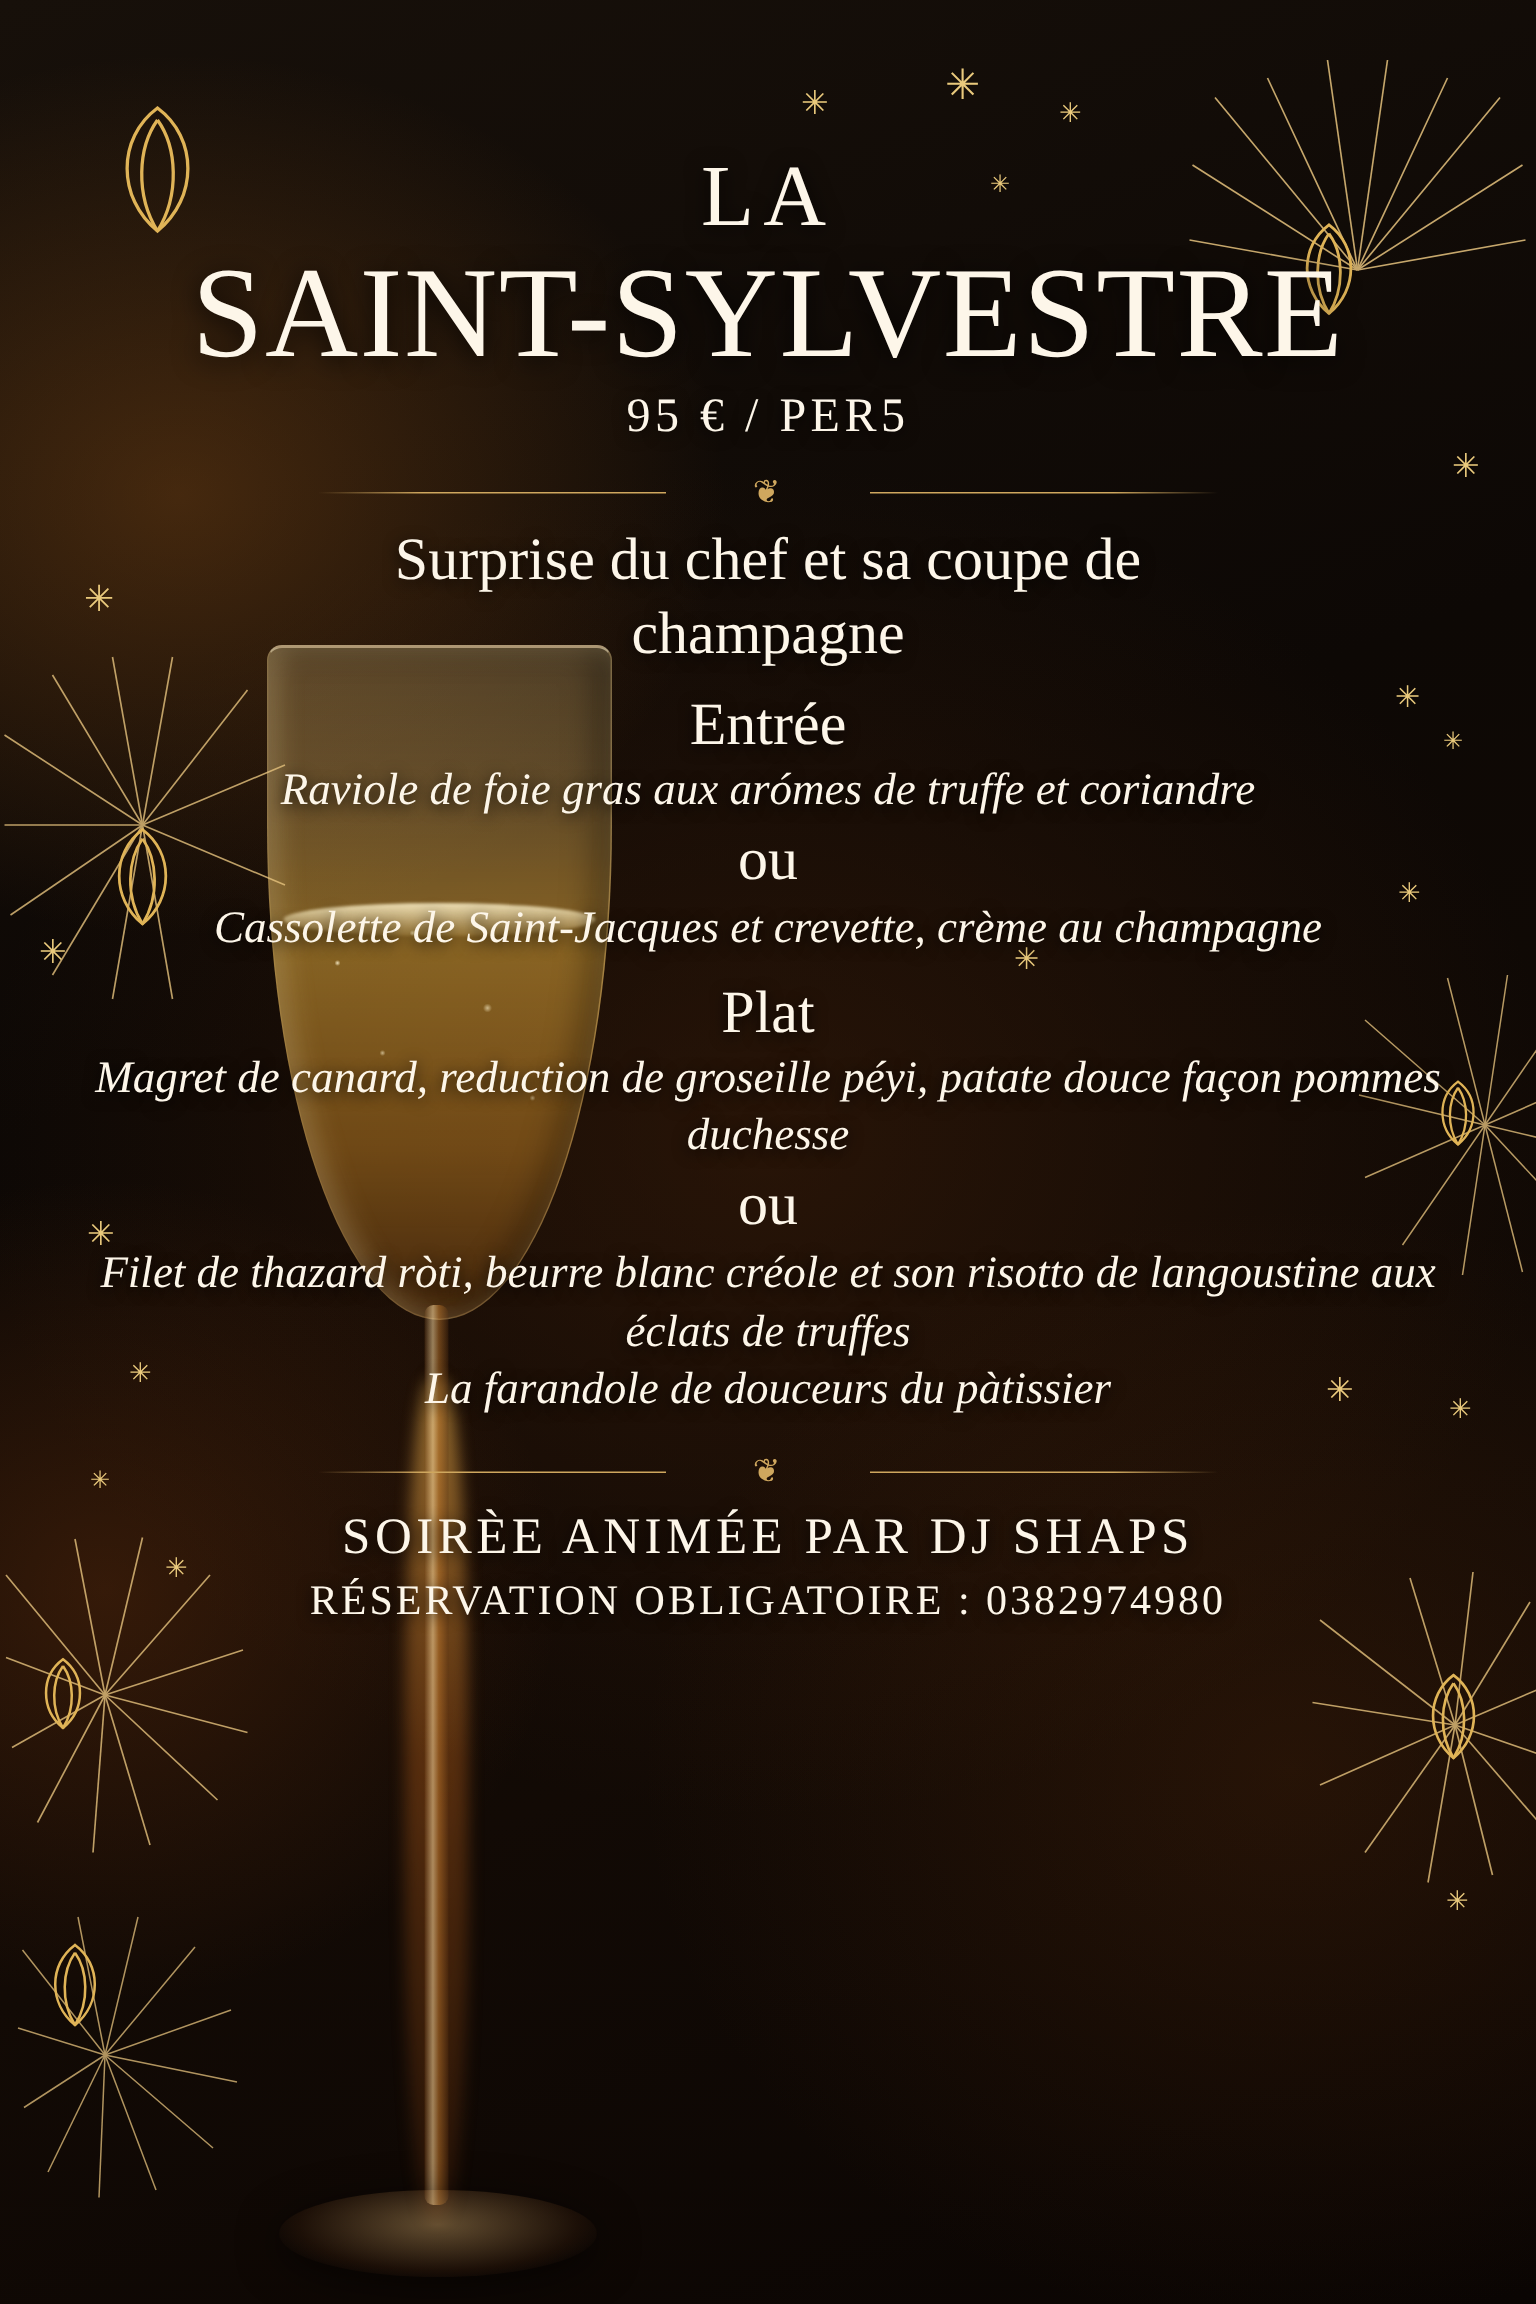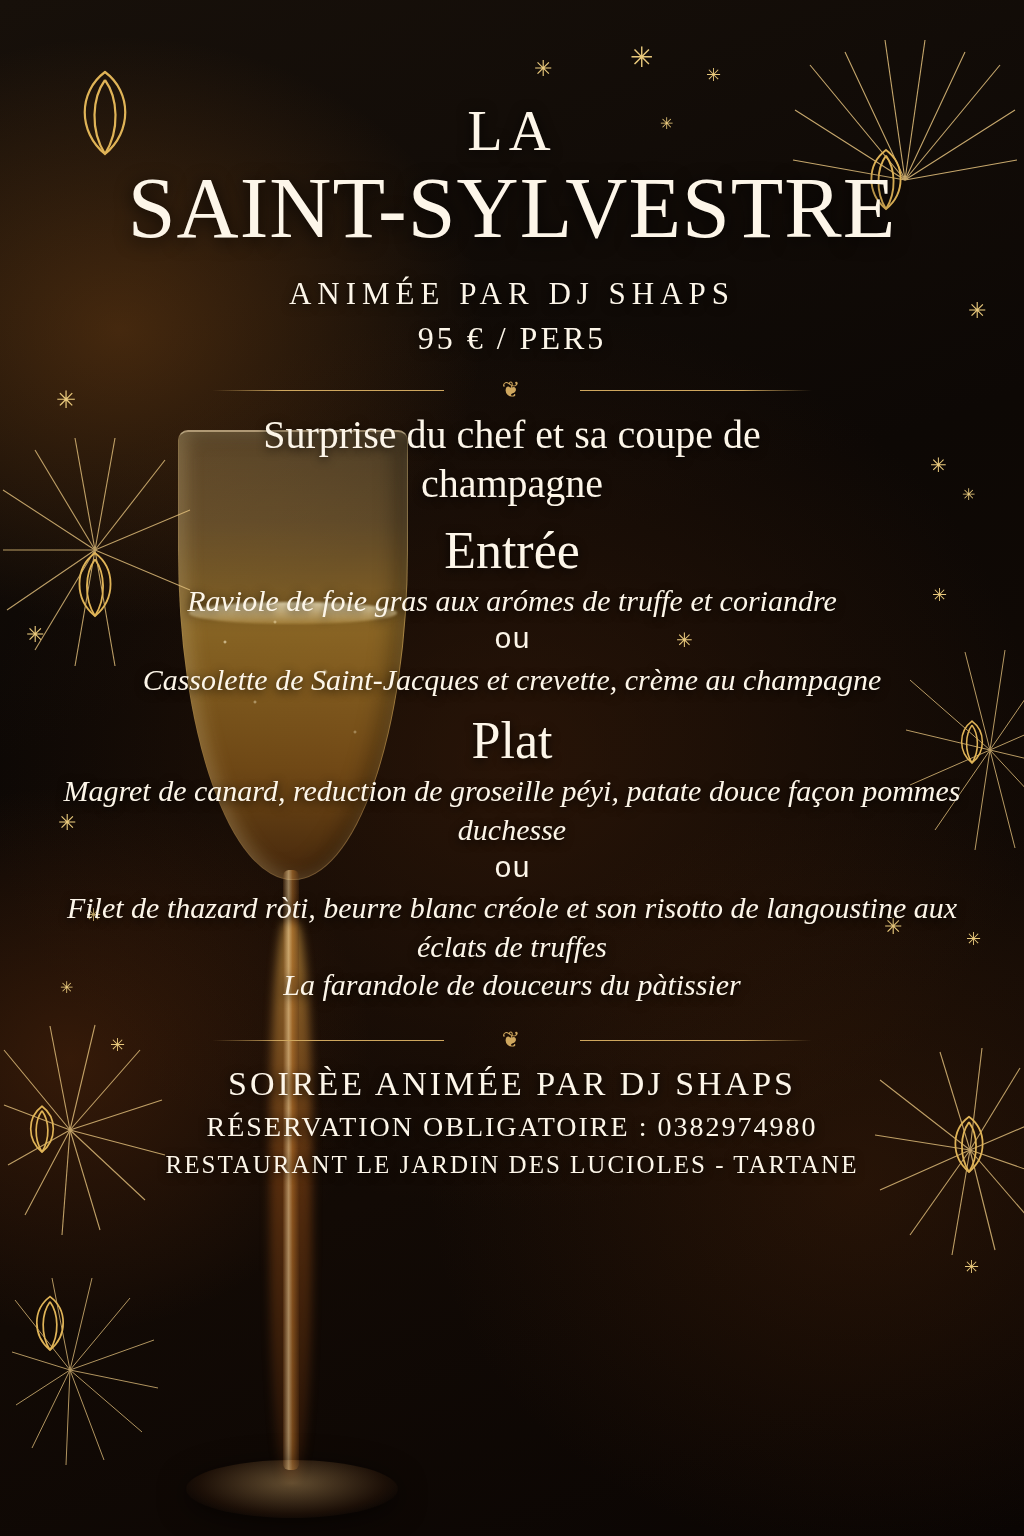--- a/index.html
+++ b/index.html
@@ -119,28 +119,28 @@
   .divider .orn {
     position:absolute; left: 50%; top: 0; transform: translateX(-50%);
     color:#cfa75e; font-size: 22px; letter-spacing: 2px; line-height: 22px;
   }
   .menu { margin-top: 6px; }
   .surprise {
     font-size: 40px; line-height: 1.22; margin: 0 auto; max-width: 640px;
     text-shadow: 0 2px 10px rgba(0,0,0,.8);
   }
   .course-head {
-    font-size: 52px; margin-top: 12px; margin-bottom: 2px;
+    font-size: 40px; margin-top: 12px; margin-bottom: 2px;
     text-shadow: 0 2px 10px rgba(0,0,0,.8);
   }
   .item {
     font-style: italic; font-size: 30px; line-height: 1.28;
     text-shadow: 0 2px 10px rgba(0,0,0,.85);
   }
-  .ou { font-size: 30px; line-height: 1.35; font-family: Liberation Mono, monospace; }
+  .ou { font-size: 40px; line-height: 1.35; }
   .divider2 { margin: 24px auto 14px auto; }
   .footer-1 {
     font-size: 34px; letter-spacing: 3px; font-weight: 400;
     text-shadow: 0 2px 10px rgba(0,0,0,.85);
   }
   .footer-2 {
     font-size: 28px; letter-spacing: 2px; margin-top: 8px;
     text-shadow: 0 2px 10px rgba(0,0,0,.85);
   }
   .footer-3 {
@@ -361,21 +361,20 @@
   <div class="star" style="left:60px; top:980px; font-size:16px;">✳</div>
   <div class="star" style="left:884px; top:916px; font-size:22px;">✳</div>
   <div class="star" style="left:966px; top:930px; font-size:18px;">✳</div>
   <div class="star" style="left:110px; top:1036px; font-size:18px;">✳</div>
   <div class="star" style="left:964px; top:1258px; font-size:18px;">✳</div>
 
   <div class="content">
 
     <div class="la">LA</div>
     <div class="title-main">SAINT-SYLVESTRE</div>
-    <div class="dj-line">ANIMÉE PAR DJ SHAPS</div>
     <div class="price">95 € / PER5</div>
 
     <div class="divider">
       <span class="line"></span>
       <span class="orn">❦</span>
       <span class="line right"></span>
     </div>
 
     <div class="menu">
       <div class="surprise">Surprise du chef et sa coupe de champagne</div>
@@ -400,15 +399,14 @@
     </div>
 
     <div class="divider divider2">
       <span class="line"></span>
       <span class="orn">❦</span>
       <span class="line right"></span>
     </div>
 
     <div class="footer-1">SOIRÈE ANIMÉE PAR DJ SHAPS</div>
     <div class="footer-2">RÉSERVATION OBLIGATOIRE : 0382974980</div>
-    <div class="footer-3">RESTAURANT LE JARDIN DES LUCIOLES - TARTANE</div>
   </div>
 </div>
 
 </body></html>

